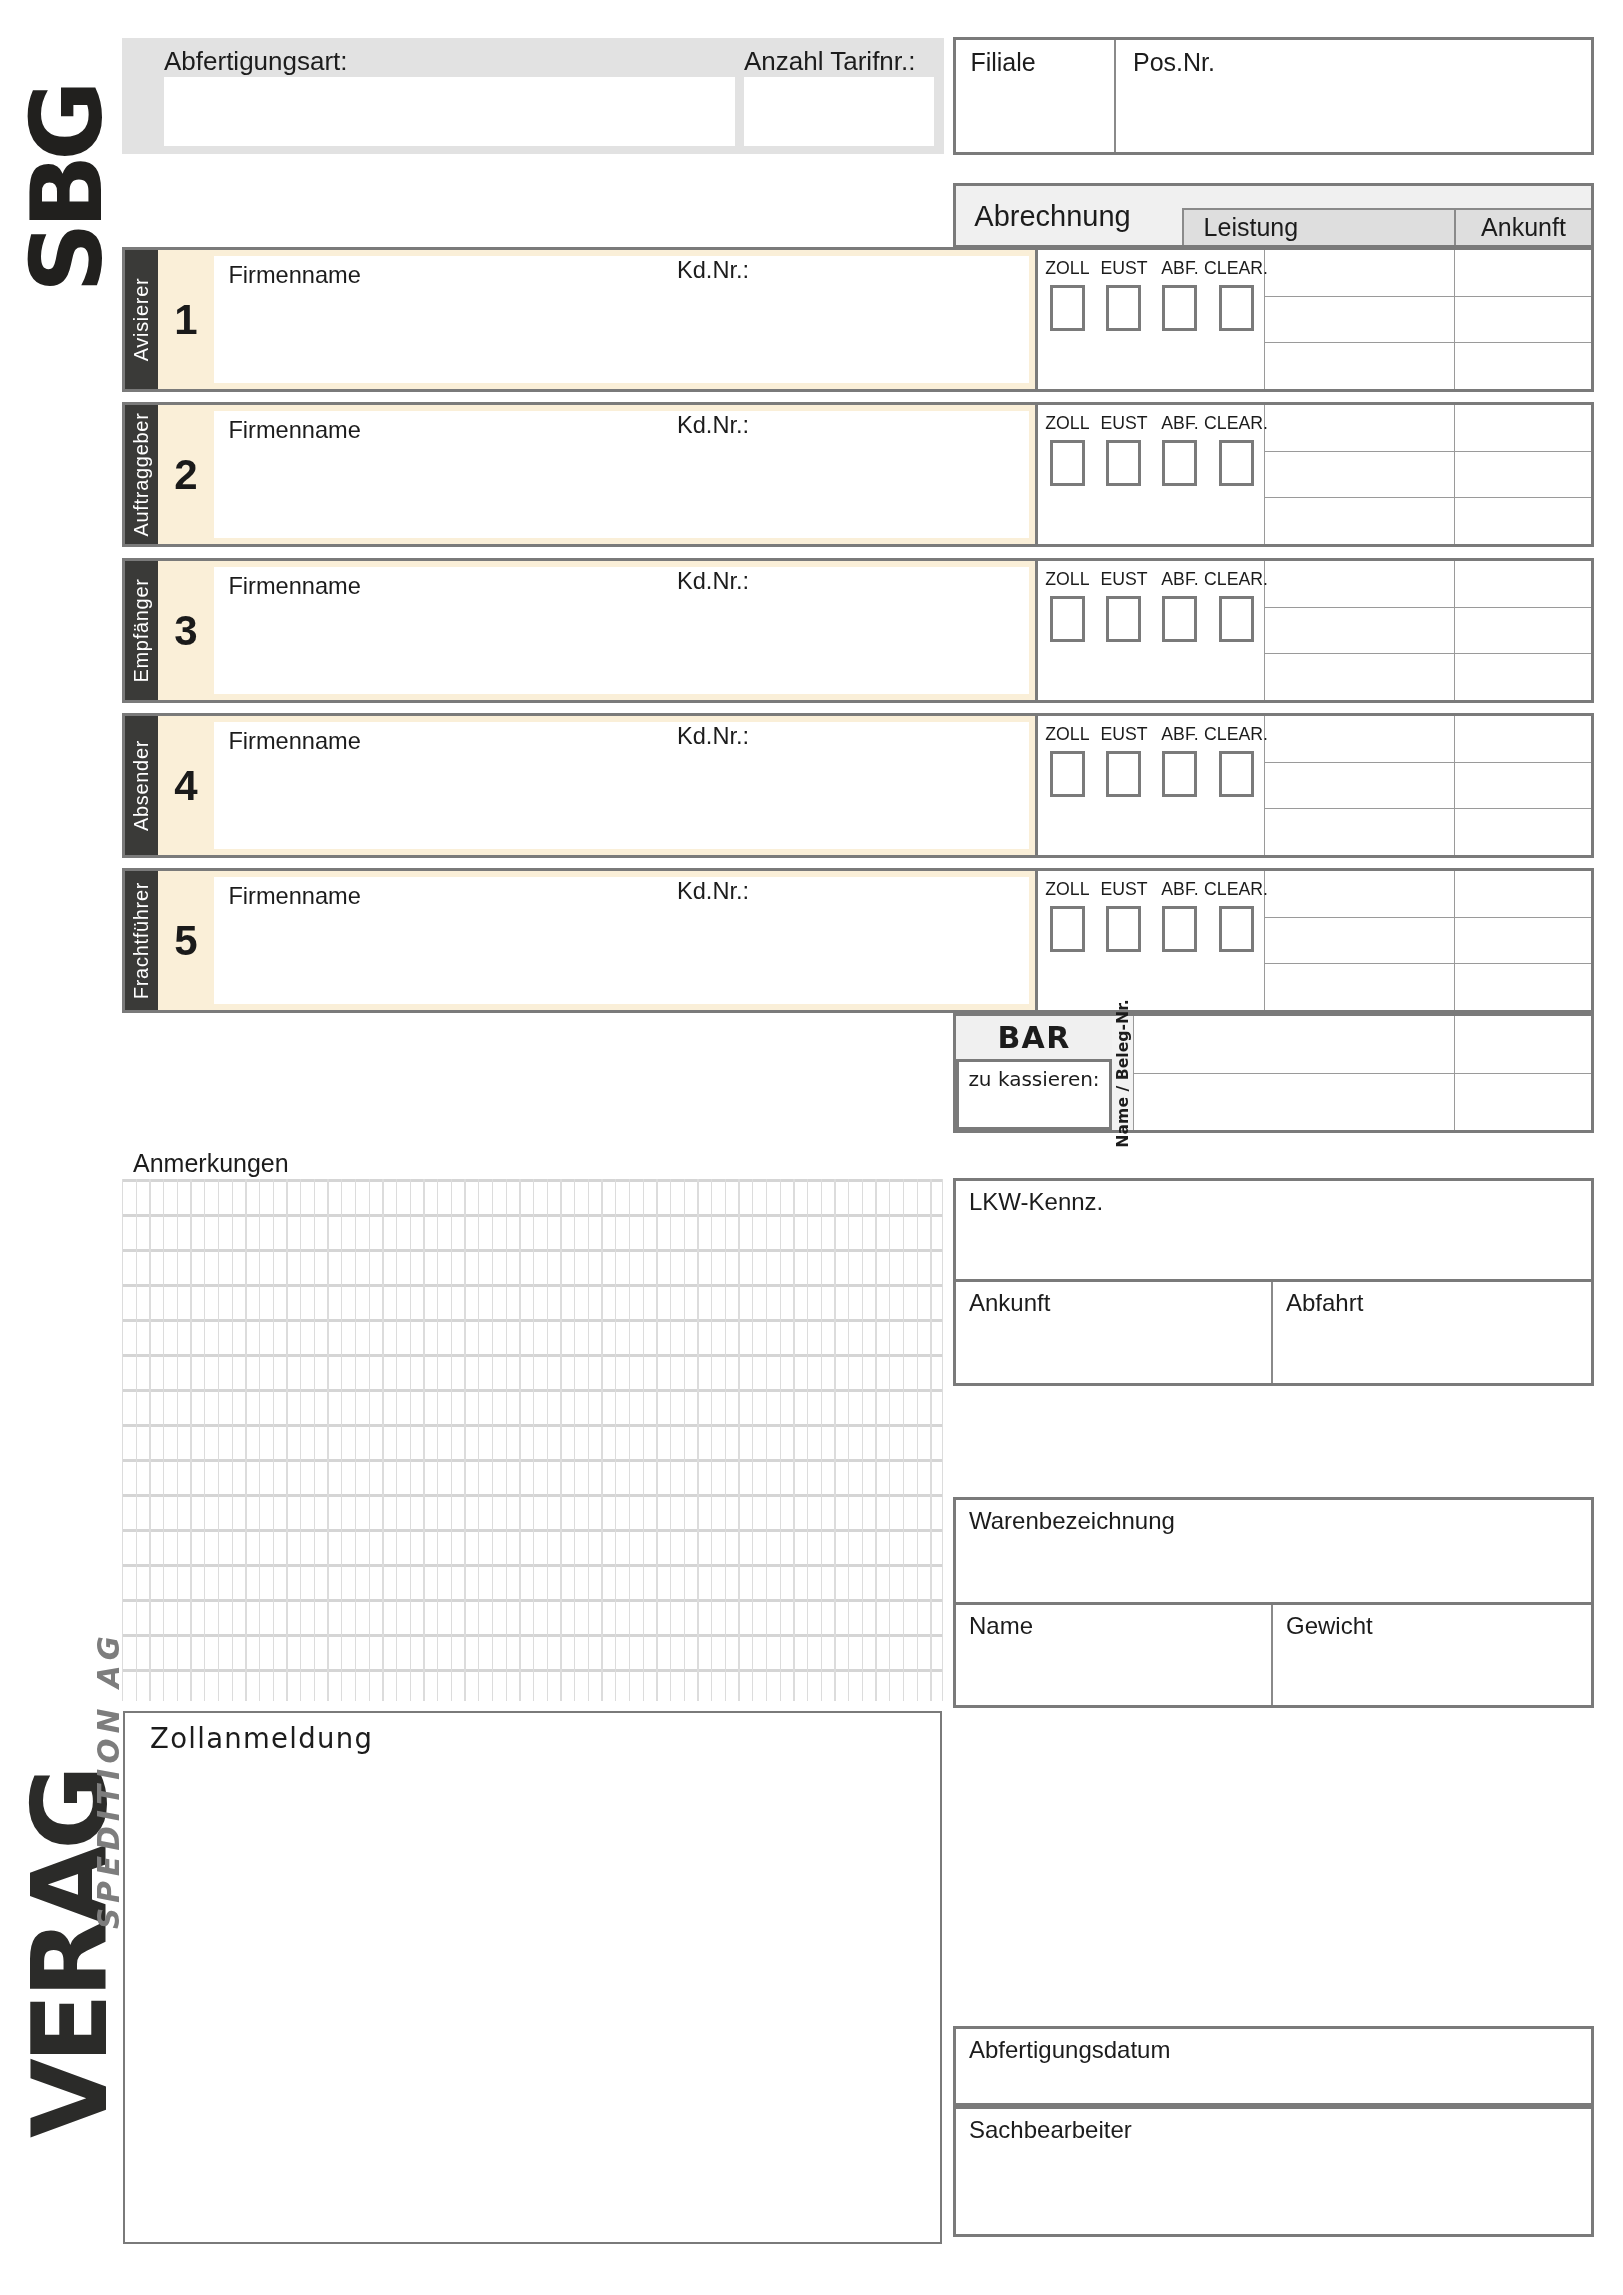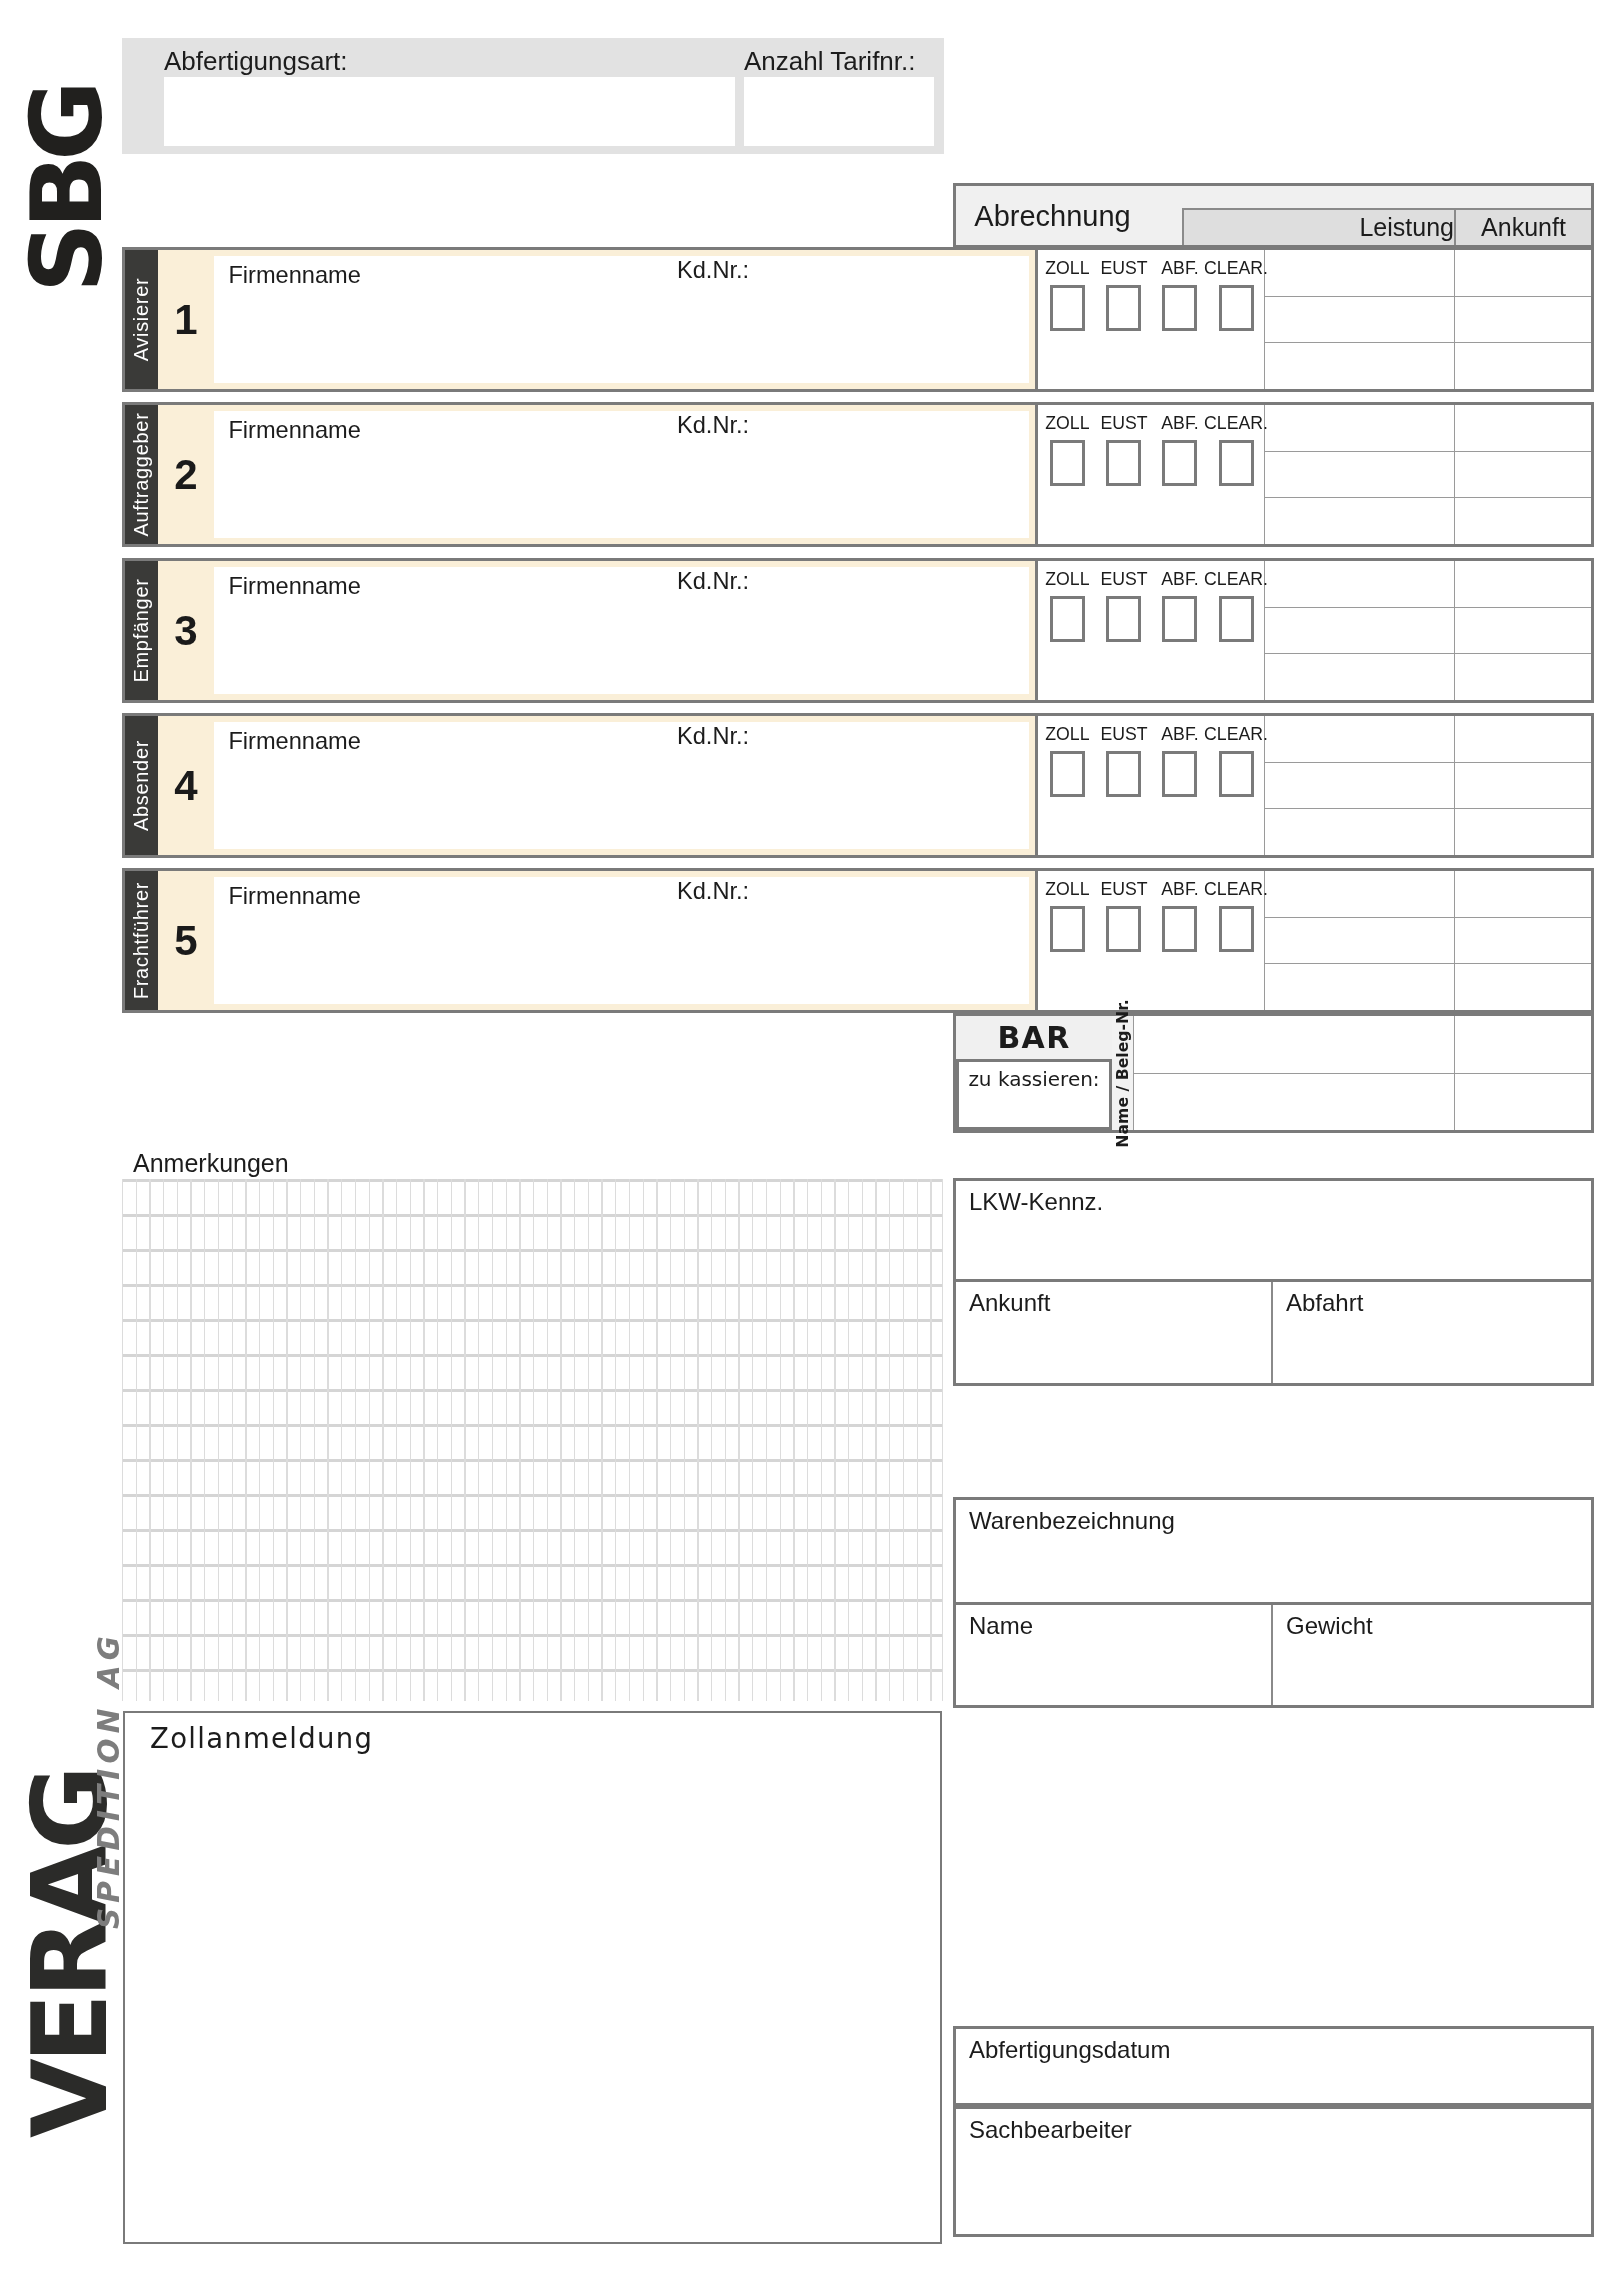--- a/index.html
+++ b/index.html
@@ -40,21 +40,21 @@
 
   
   .filiale-box { left:953px; top:37px; width:641px; height:118px; border:3.9px solid #7a7a7a; background:#fff; display:flex; }
   .filiale-cell { width:160px; border-right:2px solid #8a8a8a; padding:7.9px 0 0 14.4px; font-size:25px; }
   .posnr-cell { flex:1; padding:7.9px 0 0 17px; font-size:25px; }
 
   
   .abr { left:953px; top:183px; width:641px; height:65px; border:3.3px solid #7a7a7a; background:#f0f0f0; }
   .abr-title { position:absolute; left:18.3px; top:50%; transform:translateY(-50%); font-size:29px; }
   .abr-cell { position:absolute; bottom:0; height:37px; background:#dedede; border-top:2px solid #8a8a8a; border-left:2px solid #8a8a8a; font-size:25px; display:flex; align-items:center; }
-  .abr-cell.c-leistung { left:226px; width:272px; padding-left:19.6px;justify-content:flex-end; }
+  .abr-cell.c-leistung { left:226px; width:272px; padding-left:19.6px; }
   .abr-cell.c-betrag { right:0; width:137px; justify-content:center; }
 
   
   .row { position:absolute; left:122px; width:1472px; height:145px; border:3.3px solid #7a7a7a; background:#faefd8; display:flex; }
   .strip { width:33px; background:#3a3a38; display:flex; align-items:center; justify-content:center; }
   .strip .vtext { transform:rotate(-90deg); white-space:nowrap; color:#ffffff; font-size:20px; letter-spacing:0.7px; }
   .num { width:56px; display:flex; align-items:center; justify-content:center; font-size:42px; font-weight:bold; color:#1a1a1a; }
   .content { flex:1; margin:5.9px 6.5px 5.9px 0; background:#ffffff; position:relative; }
   .content .fn-label { position:absolute; left:14.4px; top:6.5px; font-size:23.6px; }
   .content .kd-label { position:absolute; left:463px; top:1px; font-size:23.6px; }
@@ -120,20 +120,28 @@
   <div class="verag-logo">VERAG</div>
   <div class="verag-sub">SPEDITION AG</div>
 
   <div class="abs band">
     <div class="band-label" style="left:42px;">Abfertigungsart:</div>
     <div class="band-input" style="left:42px; width:571px;"></div>
     <div class="band-label" style="left:622px;">Anzahl Tarifnr.:</div>
     <div class="band-input" style="left:622px; width:190px;"></div>
   </div>
 
+  <div class="abs filiale-box">
+    <div class="filiale-cell">
+      <span>Filiale</span>
+    </div>
+    <div class="posnr-cell">
+      <span>Pos.Nr.</span>
+    </div>
+  </div>
 
   <div class="abs abr">
     <div class="abr-title">Abrechnung</div>
     <div class="abr-cell c-leistung">
       <span>Leistung</span>
     </div>
     <div class="abr-cell c-betrag">
       <span>Ankunft</span>
     </div>
   </div>

